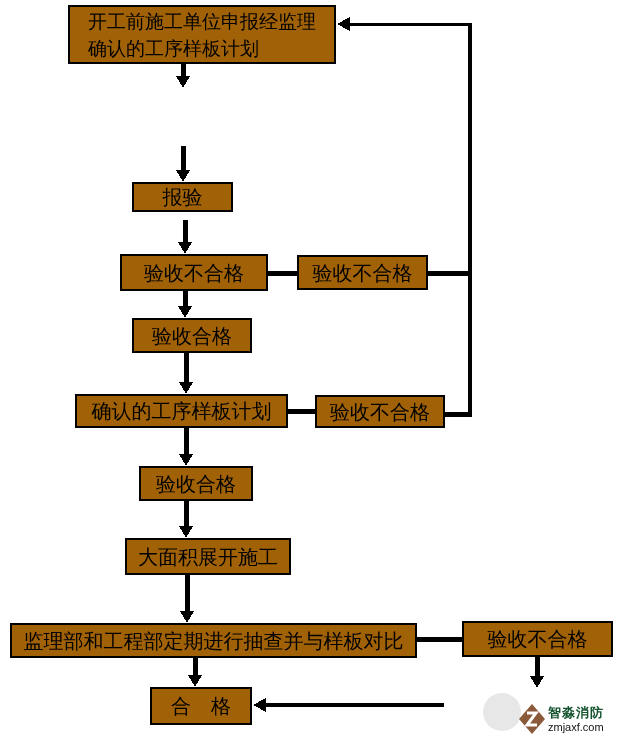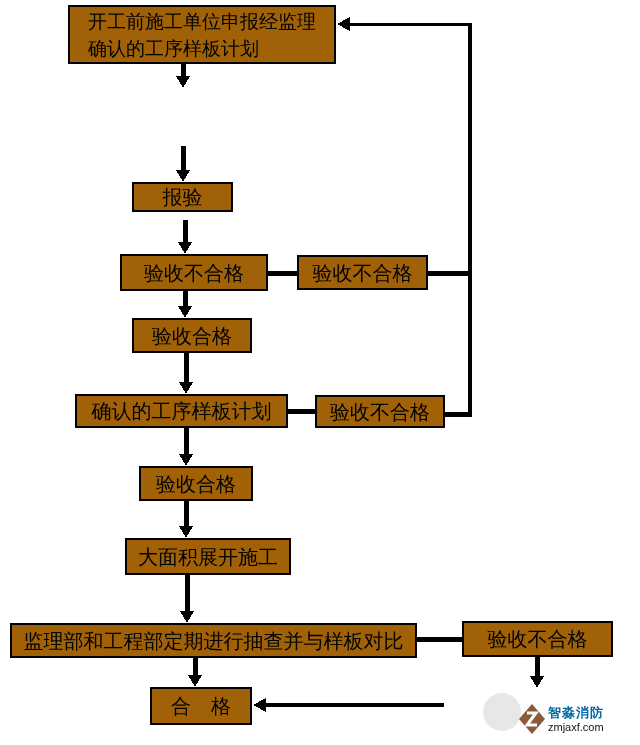--- a/index.html
+++ b/index.html
@@ -61,21 +61,21 @@
     left: 519px; top: 704px;
     z-index: 4;
   }
   .wm-brand {
     position: absolute;
     left: 548px; top: 705px;
     font-family: "Liberation Sans", "DejaVu Sans", sans-serif;
     font-weight: bold;
     font-size: 13px;
     line-height: 15px;
-    color: #0369a1;
+    color: #14532d;
     letter-spacing: 1px;
     z-index: 4;
   }
   .wm-url {
     position: absolute;
     left: 548px; top: 721px;
     font-family: "Liberation Sans", "DejaVu Sans", sans-serif;
     font-weight: normal;
     font-size: 11px;
     line-height: 13px;

